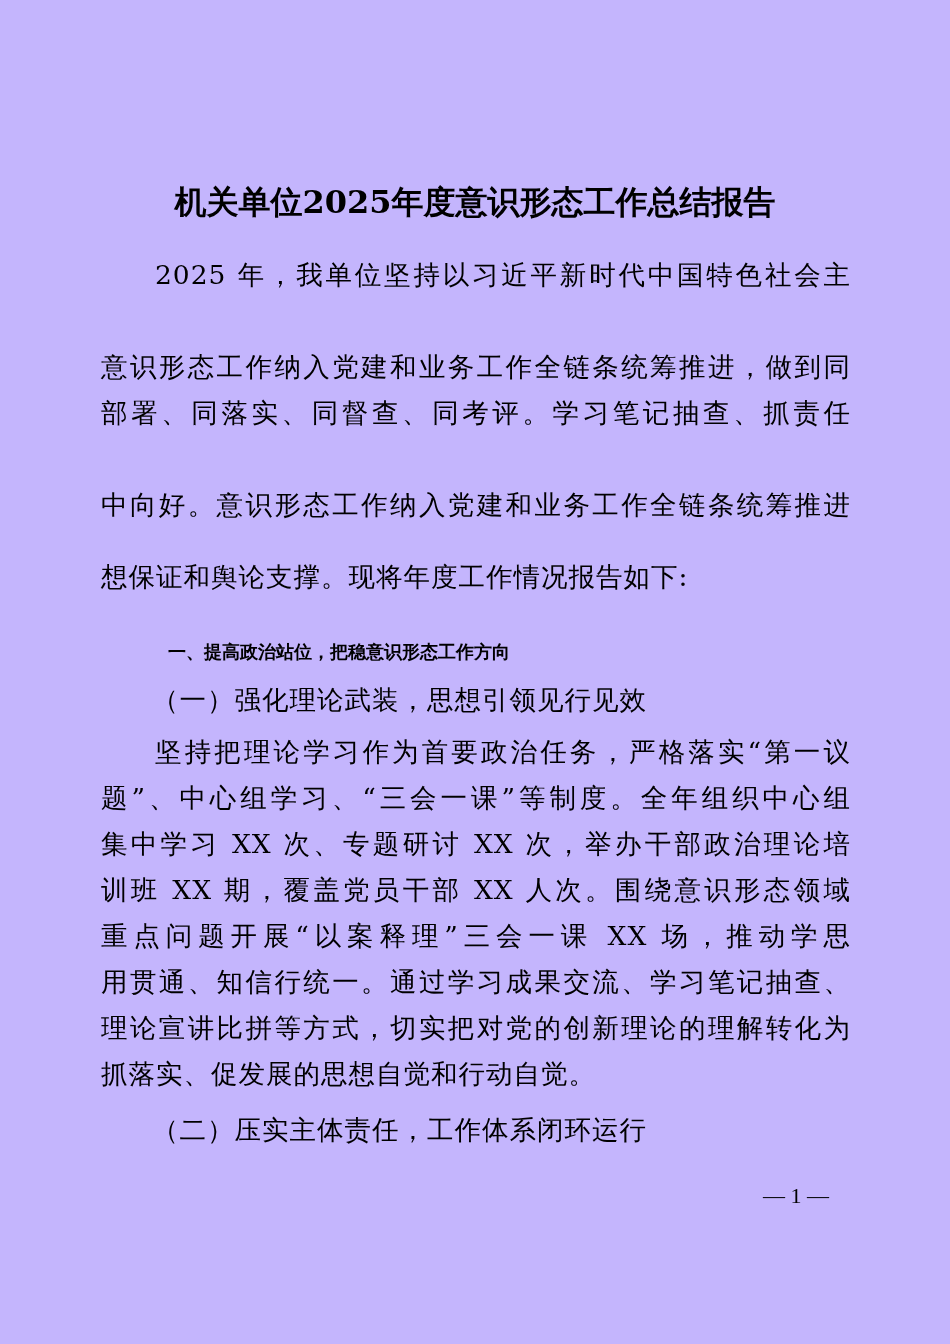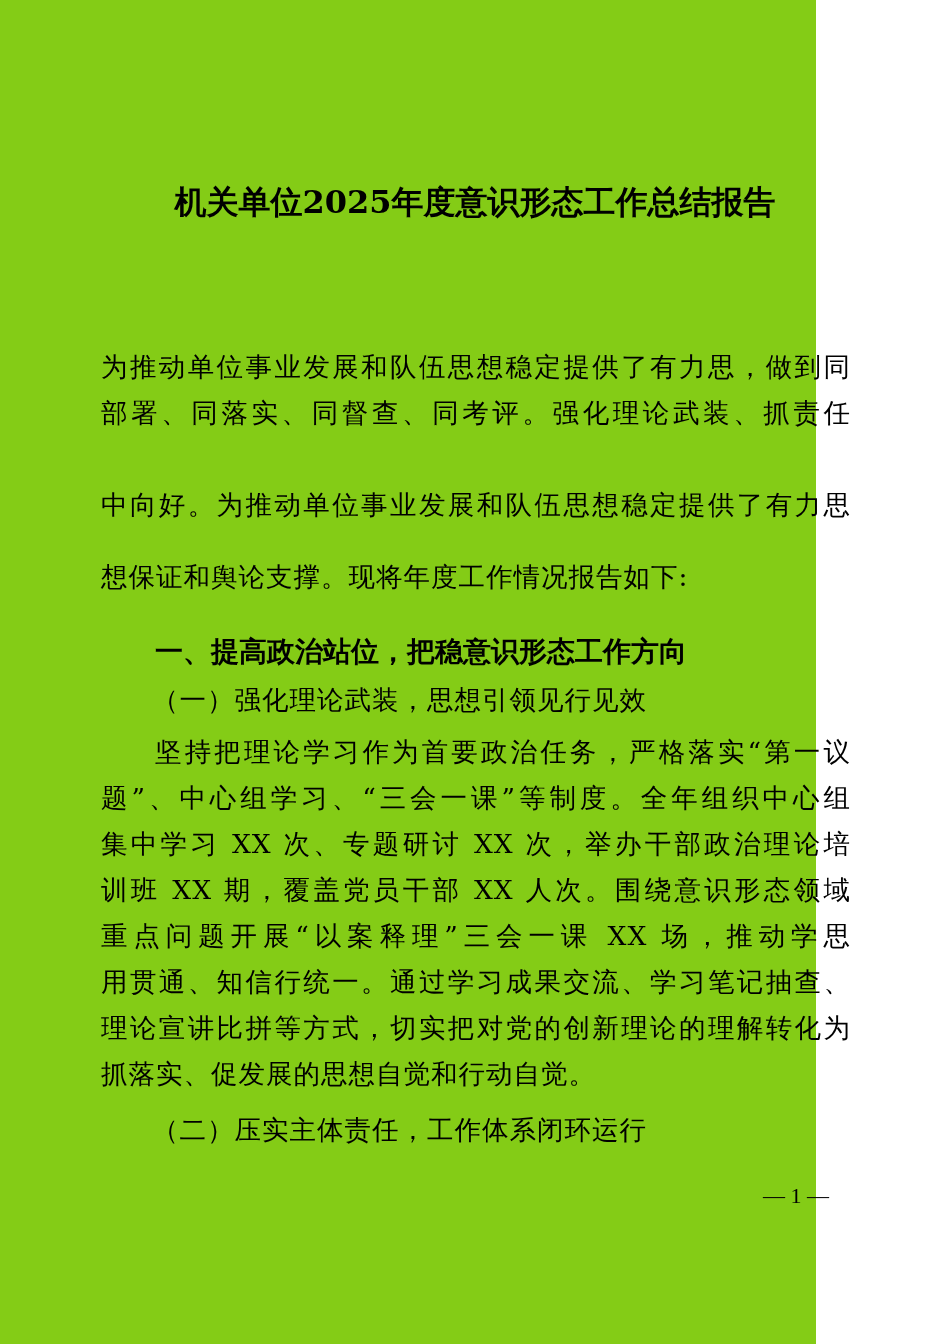--- a/index.html
+++ b/index.html
@@ -11,23 +11,23 @@
       width: 950px;
       height: 1344px;
       position: relative;
       overflow: hidden;
       color: #000000;
       font-family: "DejaVu Serif", "Liberation Serif", serif;
     }
     .page {
       position: absolute;
       left: 0; top: 0;
-      width: 816px;
+      width: 950px;
       height: 1344px;
-      background: #84cc16;
+      background: #c4b5fd;
       text-decoration: underline;
     }
     .title {
       position: absolute;
       left: 0;
       width: 950px;
       top: 178px;
       text-align: center;
       font-size: 32px;
       font-weight: bold;
@@ -49,22 +49,22 @@
     }
     .line.last {
       text-align-last: left;
     }
     .line.indent {
       left: 155px;
       width: 696px;
     }
     .h1 {
       position: absolute;
-      left: 155px;
-      font-size: 28px;
+      left: 168px;
+      font-size: 18px;
       font-weight: bold;
       line-height: 46px;
       white-space: nowrap;
       font-family: "DejaVu Sans", "Liberation Sans", sans-serif;
     }
     .h2 {
       position: absolute;
       left: 152px;
       font-size: 26.5px;
       line-height: 46px;
@@ -84,23 +84,24 @@
       font-family: "Liberation Serif", "DejaVu Serif", serif;
     }
   </style>
 </head>
 <body>
 
 <div class="page">
 
   <div class="title">机关单位2025年度意识形态工作总结报告</div>
 
-  <div class="line" style="top:344px;">为推动单位事业发展和队伍思想稳定提供了有力思，做到同</div>
-  <div class="line" style="top:390px;">部署、同落实、同督查、同考评。强化理论武装、抓责任</div>
-  <div class="line" style="top:482px;">中向好。为推动单位事业发展和队伍思想稳定提供了有力思</div>
+  <div class="line indent" style="top:252px;">2025 年，我单位坚持以习近平新时代中国特色社会主</div>
+  <div class="line" style="top:344px;">意识形态工作纳入党建和业务工作全链条统筹推进，做到同</div>
+  <div class="line" style="top:390px;">部署、同落实、同督查、同考评。学习笔记抽查、抓责任</div>
+  <div class="line" style="top:482px;">中向好。意识形态工作纳入党建和业务工作全链条统筹推进</div>
   <div class="line last" style="top:554px;">想保证和舆论支撑。现将年度工作情况报告如下:</div>
 
   <div class="h1" style="top:629px;">一、提高政治站位，把稳意识形态工作方向</div>
 
   <div class="h2" style="top:677px;">（一）强化理论武装，思想引领见行见效</div>
 
   <div class="line indent" style="top:729px;">坚持把理论学习作为首要政治任务，严格落实“第一议</div>
   <div class="line" style="top:775px;">题”、中心组学习、“三会一课”等制度。全年组织中心组</div>
   <div class="line" style="top:821px;">集中学习  XX 次、专题研讨  XX 次，举办干部政治理论培</div>
   <div class="line" style="top:867px;">训班  XX 期，覆盖党员干部  XX 人次。围绕意识形态领域</div>

